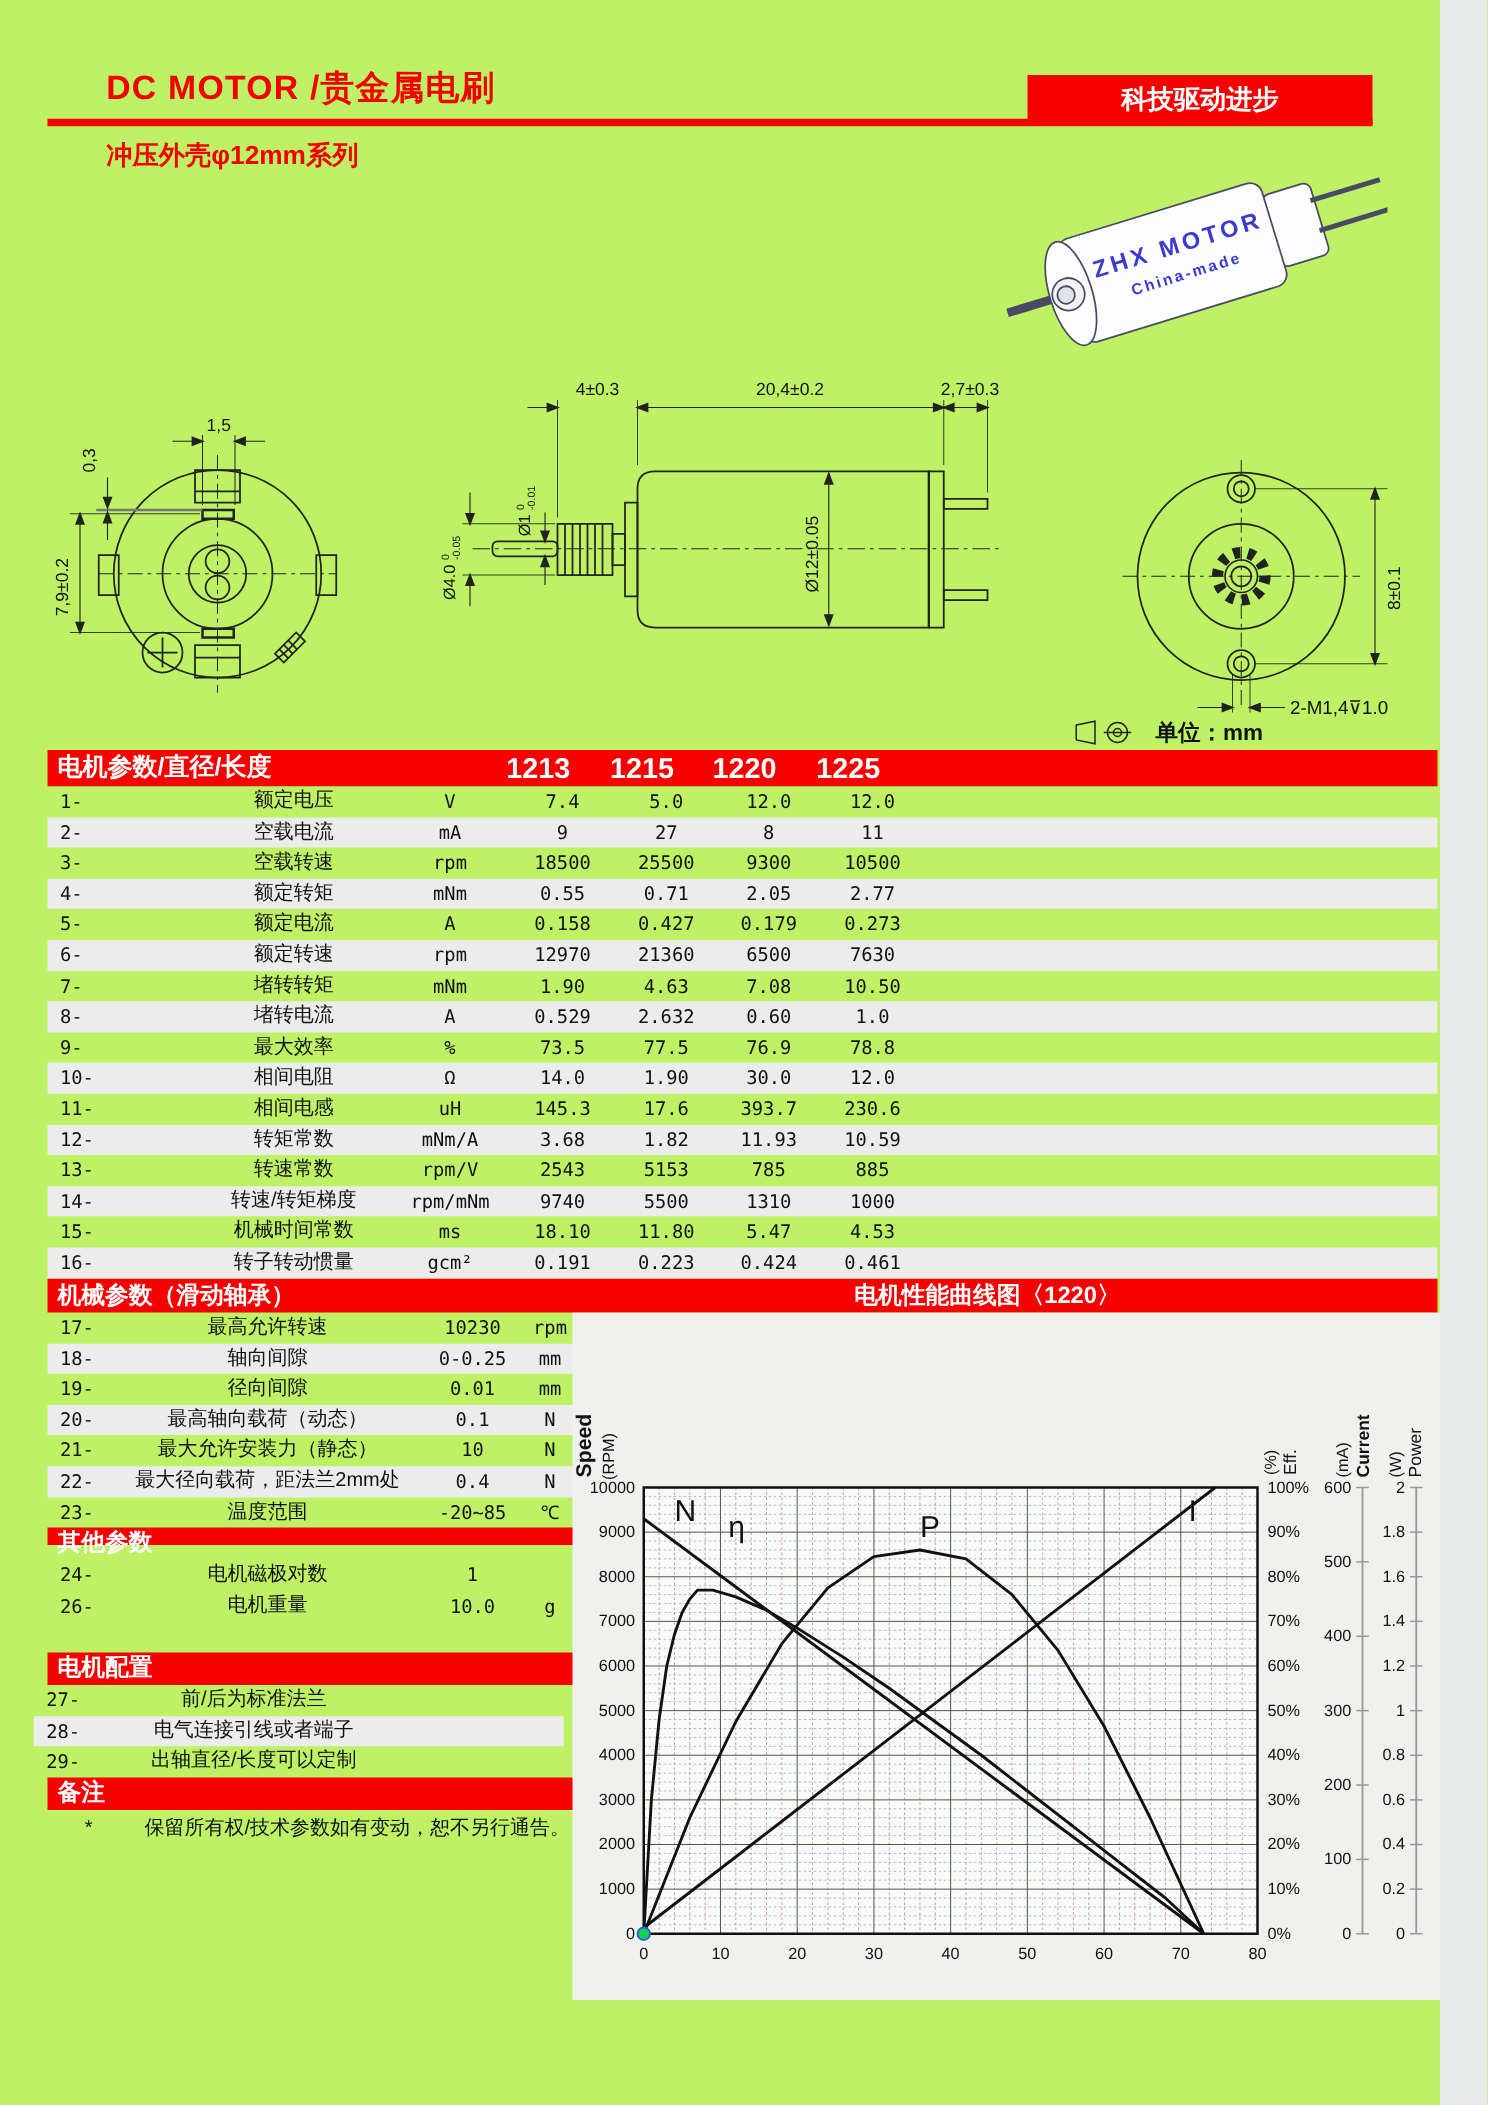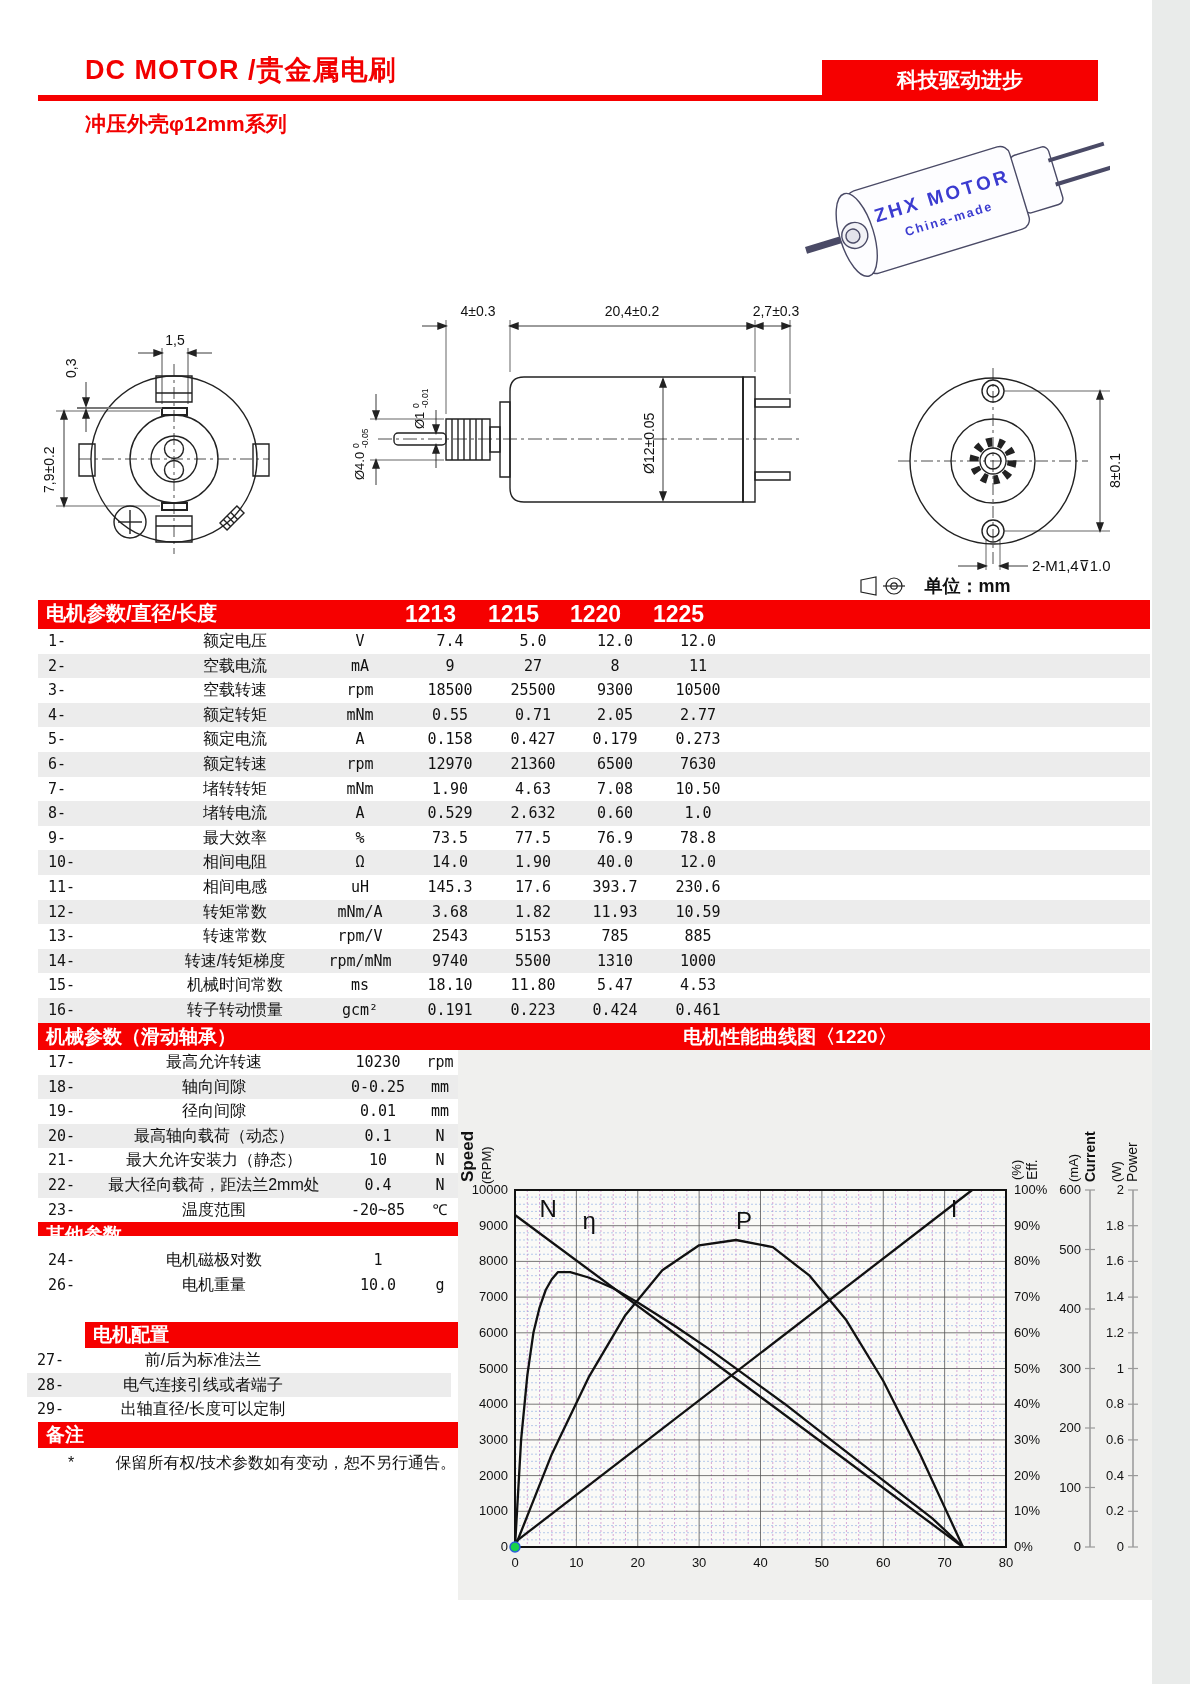--- a/index.html
+++ b/index.html
@@ -1,18 +1,18 @@
 <!DOCTYPE html>
 <html><head>
 <meta charset="utf-8">
 <style>
   html,body{margin:0;padding:0;}
   body{width:1190px;height:1684px;background:#e9ebea;overflow:hidden;
        font-family:"Liberation Sans",sans-serif;}
-  .page{position:relative;width:1152px;height:1684px;background:#ffffff;}
+  .page{position:relative;width:1152px;height:1684px;background:#bef264;}
   .abs{position:absolute;}
   .red{background:#f60000;}
   .redtx{color:#f20000;}
   .bar{color:#fff;font-weight:bold;font-size:19px;}
   .bar .bt{position:absolute;left:8px;top:0;}
   .cell{position:absolute;top:0;text-align:center;white-space:nowrap;}
   .trow{position:relative;height:24.6px;line-height:24.6px;font-size:16px;color:#111;}
   .trow.alt{background:#ececec;}
   .c-no{left:10px;width:46px;text-align:left;font-size:15px;font-family:"DejaVu Sans Mono",monospace;}
   .c-name{left:62px;width:270px;}
@@ -299,21 +299,21 @@
         <span class="cell c-v c-v1">77.5</span>
         <span class="cell c-v c-v2">76.9</span>
         <span class="cell c-v c-v3">78.8</span>
       </div>
       <div class="trow alt">
         <span class="cell c-no">10-</span>
         <span class="cell c-name">相间电阻</span>
         <span class="cell c-unit">Ω</span>
         <span class="cell c-v c-v0">14.0</span>
         <span class="cell c-v c-v1">1.90</span>
-        <span class="cell c-v c-v2">40.0</span>
+        <span class="cell c-v c-v2">30.0</span>
         <span class="cell c-v c-v3">12.0</span>
       </div>
       <div class="trow">
         <span class="cell c-no">11-</span>
         <span class="cell c-name">相间电感</span>
         <span class="cell c-unit">uH</span>
         <span class="cell c-v c-v0">145.3</span>
         <span class="cell c-v c-v1">17.6</span>
         <span class="cell c-v c-v2">393.7</span>
         <span class="cell c-v c-v3">230.6</span>
@@ -425,21 +425,21 @@
         <span class="cell c2-unit"></span>
       </div>
       <div class="trow">
         <span class="cell c2-no">26-</span>
         <span class="cell c2-name">电机重量</span>
         <span class="cell c2-val">10.0</span>
         <span class="cell c2-unit">g</span>
       </div>
     </div>
 
-  <div class="abs red bar" style="left:38px;top:1322px;width:424px;height:26px;line-height:26px;margin-left:47px;">
+  <div class="abs red bar" style="left:38px;top:1322px;width:424px;height:26px;line-height:26px;">
     <span class="bt">电机配置</span>
   </div>
   <div id="config-rows" class="abs" style="left:27px;top:1348px;width:424px;">
       <div class="trow">
         <span class="cell c2-no">27-</span>
         <span class="cell c2-name">前/后为标准法兰</span>
       </div>
       <div class="trow alt">
         <span class="cell c2-no">28-</span>
         <span class="cell c2-name">电气连接引线或者端子</span>

